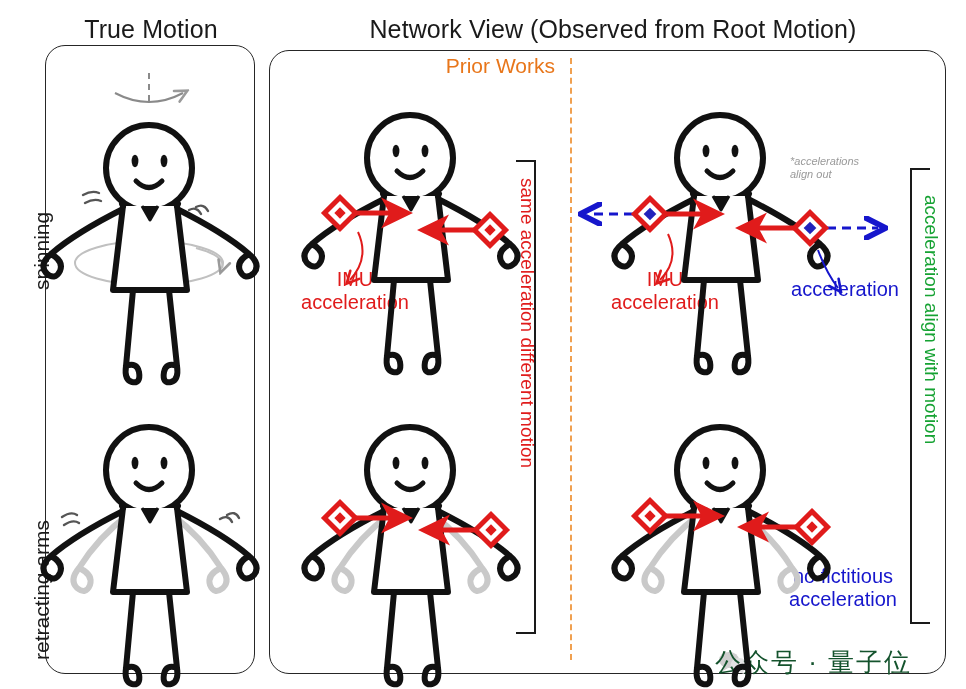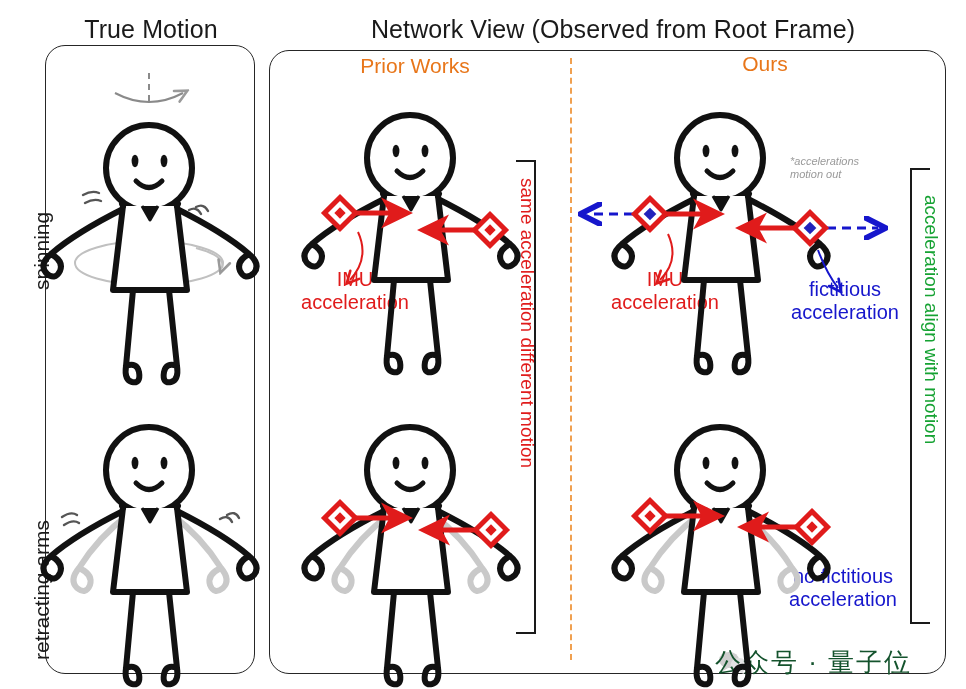--- a/index.html
+++ b/index.html
@@ -7,21 +7,21 @@
        font-family:"Liberation Sans","DejaVu Sans",sans-serif;color:#111;}
 
   .fig{position:absolute;left:0;top:0;width:966px;height:512px;}
 
   
   .title{position:absolute;text-align:center;font-size:25px;color:#1a1a1a;
          white-space:nowrap;letter-spacing:.1px;}
   #title-true{left:46px;top:15px;width:210px;}
   #title-network{left:268px;top:15px;width:690px;}
 
-  .subtitle{position:absolute;text-align:center;color:#E8761A;font-size:21px;
+  .subtitle{position:absolute;text-align:right;color:#E8761A;font-size:21px;
             white-space:nowrap;}
   #sub-prior{left:275px;top:54px;width:280px;}
   #sub-ours{left:600px;top:52px;width:330px;}
   #sub-ours-2{left:570px;top:77px;width:390px;font-size:16px;}
 
   
   .panel{position:absolute;border:1.6px solid #262626;border-radius:20px;
          background:#fff;}
   #panel-true{left:45px;top:45px;width:208px;height:627px;}
   #panel-network{left:269px;top:50px;width:675px;height:622px;}
@@ -65,28 +65,27 @@
   .watermark{position:absolute;left:715px;top:645px;font-size:26px;color:#14532d;
              white-space:nowrap;letter-spacing:2px;}
   .wm-logo{position:absolute;left:718px;top:650px;width:30px;height:24px;}
 </style>
 </head>
 <body>
 
 <div class="fig">
 
   <div class="title" id="title-true">True Motion</div>
-  <div class="title" id="title-network">Network View (Observed from Root Frame)</div>
+  <div class="title" id="title-network">Network View (Observed from Root Motion)</div>
 
   <div class="panel" id="panel-true"></div>
   <div class="panel" id="panel-network"></div>
   <div class="divider"></div>
 
   <div class="subtitle" id="sub-prior">Prior Works</div>
-  <div class="subtitle" id="sub-ours">Ours</div>
 
   <div class="rowlabel" id="label-spinning">spinning</div>
   <div class="rowlabel" id="label-retracting">retracting arms</div>
 
   <div class="bracket" id="br-mid"></div>
   <div class="bracket" id="br-right"></div>
 
   <div class="vtext" id="vt-same">same acceleration  different motion</div>
   <div class="vtext" id="vt-green">acceleration align with motion</div>
 
@@ -94,27 +93,26 @@
     <div>IMU</div>
     <div>acceleration</div>
   </div>
 
   <div class="callout red" id="imu-2">
     <div>IMU</div>
     <div>acceleration</div>
   </div>
 
   <div class="callout blue" id="fict-1">
-    <div>fictitious</div>
     <div>acceleration</div>
   </div>
 
   <div class="callout gray-note" id="cancel-note">
     <div>*accelerations</div>
-    <div>motion out</div>
+    <div>align out</div>
   </div>
 
   <div class="callout blue" id="nofict">
     <div>no fictitious</div>
     <div>acceleration</div>
   </div>
 
   <svg class="wm-logo" viewBox="0 0 30 24">
     <ellipse cx="11" cy="10" rx="10" ry="8" fill="#cfcfcf"></ellipse>
     <polygon points="6,16 5,21 10,18" fill="#cfcfcf"></polygon>

